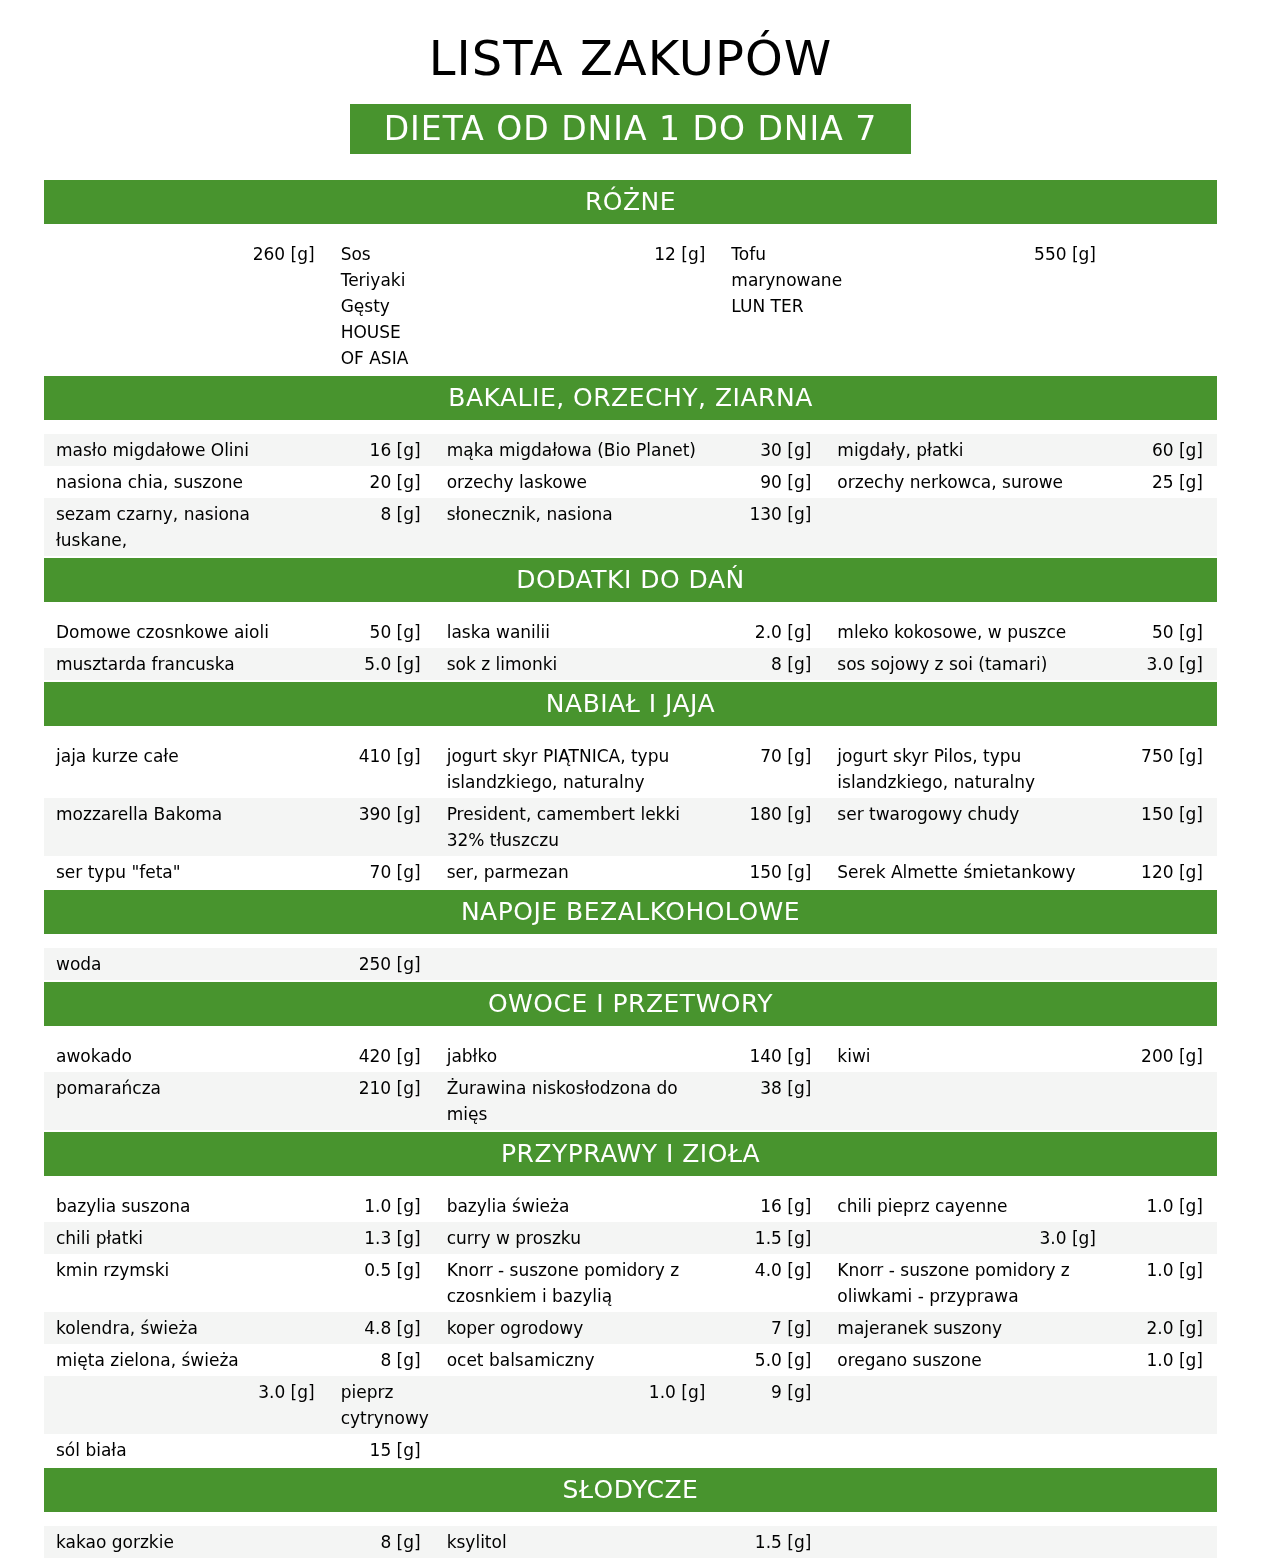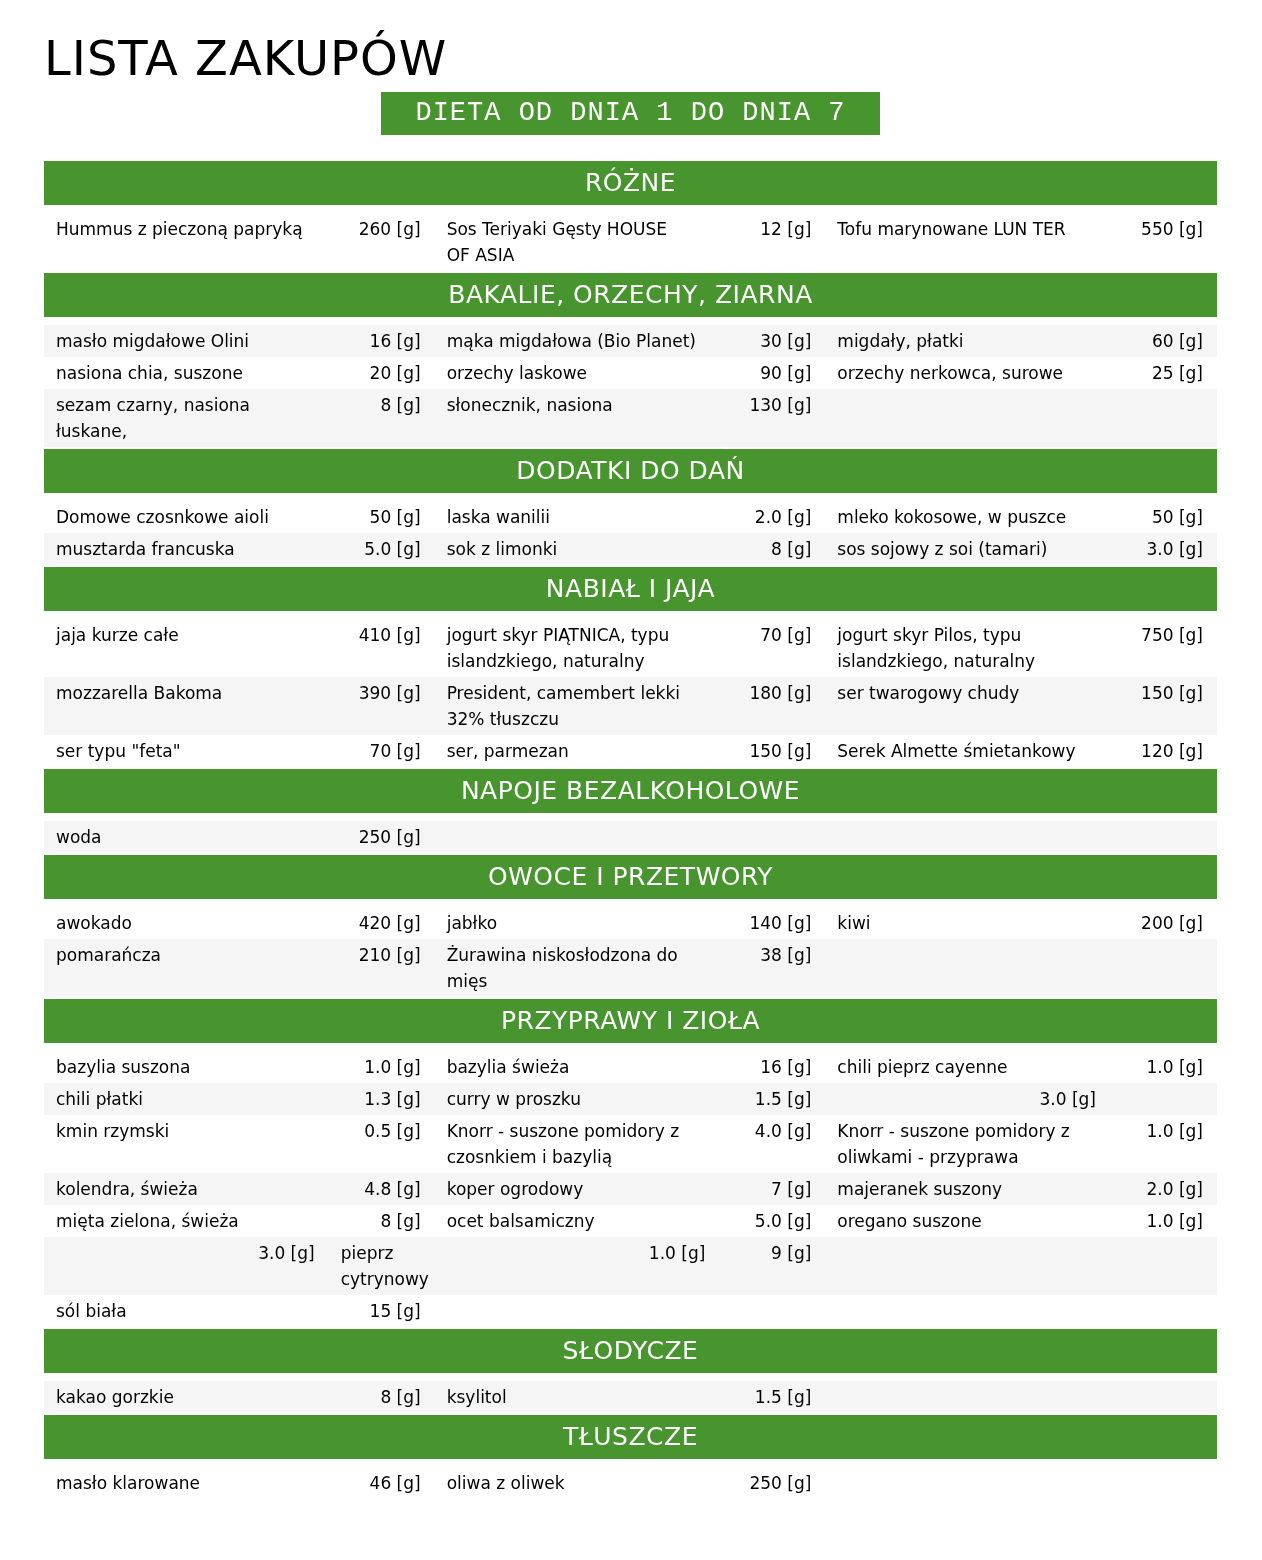--- a/index.html
+++ b/index.html
@@ -9,39 +9,38 @@
     --text:#000000;
   }
   html,body{margin:0;padding:0;background:#ffffff;}
   body{
     width:1262px;height:1560px;overflow:hidden;
     font-family:"DejaVu Sans","Liberation Sans",sans-serif;
     color:var(--text);
   }
   .page{box-sizing:border-box;padding:24px 45px 0 44px;}
   .title{
-    text-align:left;
+    text-align:center;
     font-size:48px;font-weight:400;letter-spacing:1px;
-    margin:6px 0 4px 0;line-height:1.2;
+    margin:6px 0 16px 0;line-height:1.2;
   }
   .banner-row{text-align:center;}
   .banner{
     display:inline-block;
     background:var(--green);color:var(--hdr-text);
-    font-size:27px;line-height:1.15;letter-spacing:1px;
+    font-size:33px;line-height:1.15;letter-spacing:1px;
     padding:6px 34px;
-    font-family:Liberation Mono, monospace;
   }
   .list{margin-top:26px;}
   .section-header{
     background:var(--green);color:var(--hdr-text);
     text-align:center;
     font-size:25px;line-height:28px;letter-spacing:0.5px;
     padding:8px 0;
-    margin:2px 0 8px 0;
+    margin:2px 0 14px 0;
   }
   .item-row{
     display:grid;
     grid-template-columns:1fr 106px 1fr 106px 1fr 107px;
     font-size:17px;line-height:26px;
     background:#ffffff;
   }
   .item-row.stripe{background:var(--stripe);}
   .cell{padding:3px 0;align-self:start;}
   .cell.name{
@@ -58,21 +57,20 @@
 <body>
 
 <div class="page">
   <h1 class="title">LISTA ZAKUPÓW</h1>
   <div class="banner-row">
     <span class="banner">DIETA OD DNIA 1 DO DNIA 7</span>
   </div>
   <div class="list">
       <div class="section-header">RÓŻNE</div>
       <div class="item-row">
-        <div class="cell name">Hummus z pieczoną papryką</div>
         <div class="cell qty">260 [g]</div>
         <div class="cell name">Sos Teriyaki Gęsty HOUSE
 OF ASIA</div>
         <div class="cell qty">12 [g]</div>
         <div class="cell name">Tofu marynowane LUN TER</div>
         <div class="cell qty">550 [g]</div>
       </div>
       <div class="section-header">BAKALIE, ORZECHY, ZIARNA</div>
       <div class="item-row stripe">
         <div class="cell name">masło migdałowe Olini</div>

